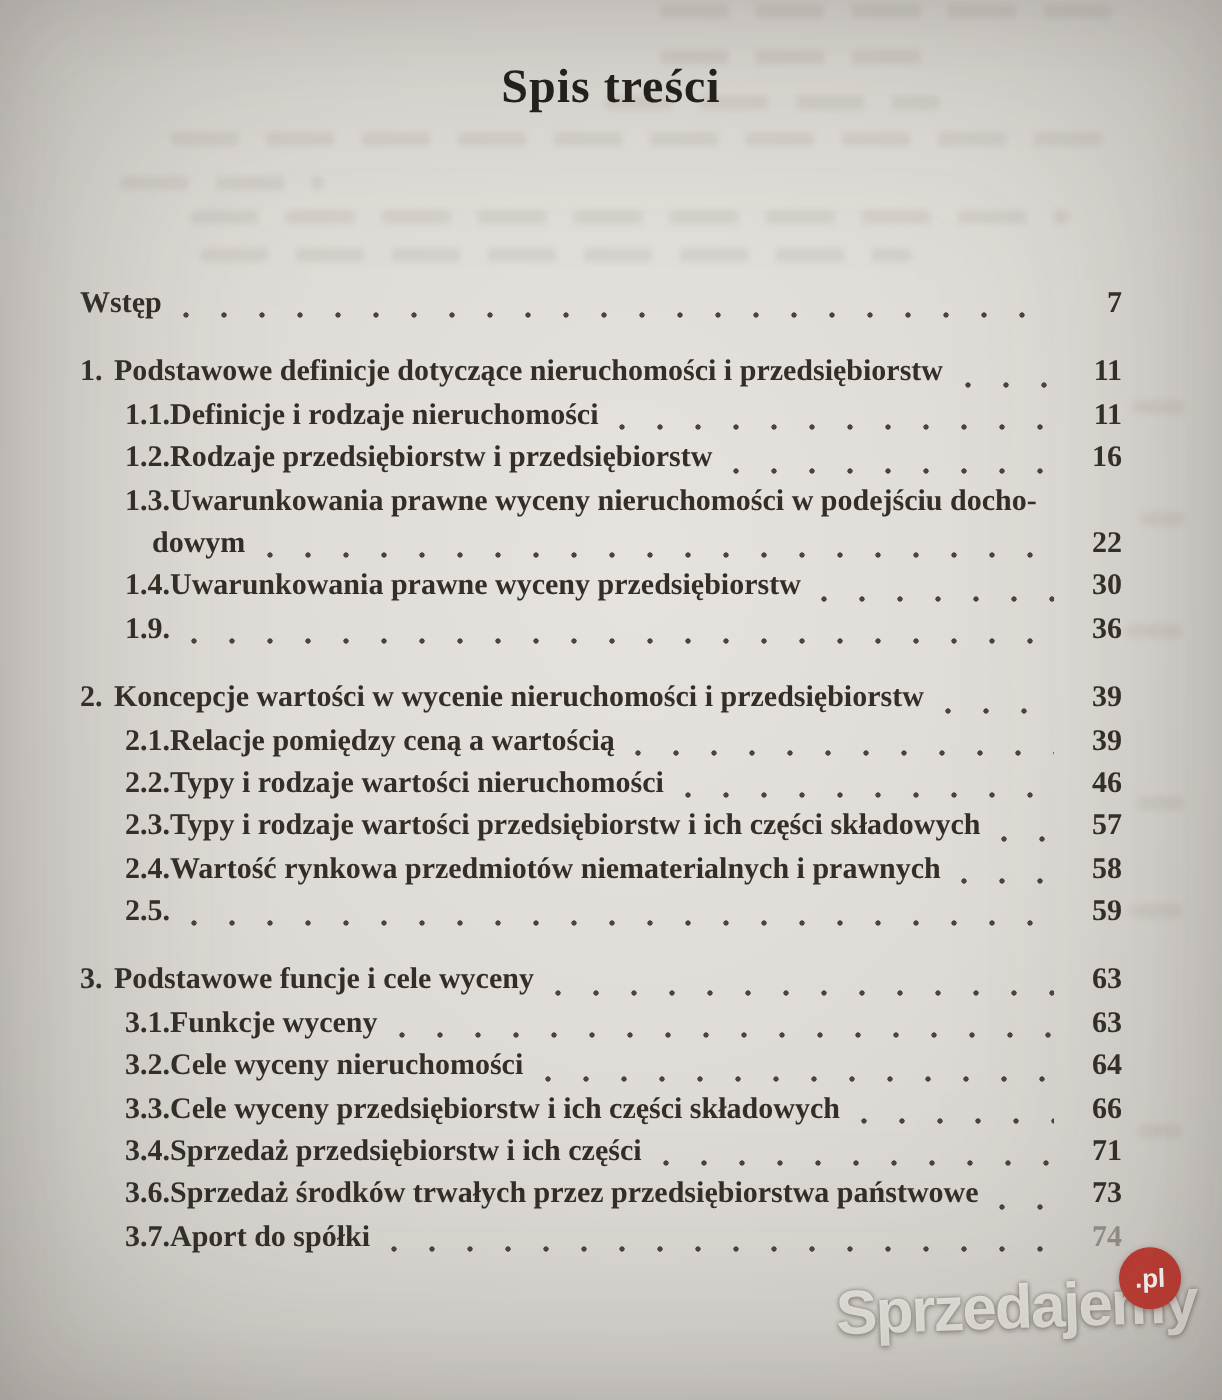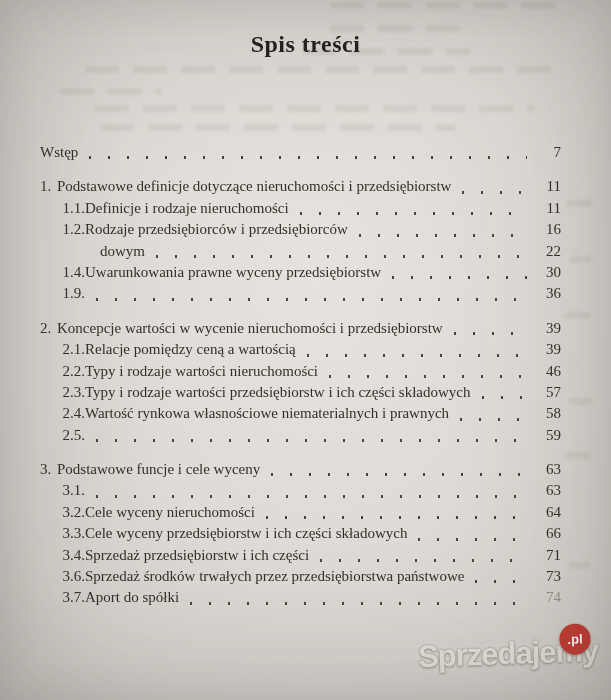--- a/index.html
+++ b/index.html
@@ -23,28 +23,28 @@
     background:repeating-linear-gradient(90deg, rgba(150,144,134,.55) 0 34px, rgba(0,0,0,0) 34px 48px);
     filter:blur(1.7px);opacity:.30;
   }
   .ghost.small{background:rgba(150,144,134,.5);}
   .page-title{
     position:absolute;top:31px;left:0;width:100%;text-align:center;z-index:3;
     font-size:24px;font-weight:bold;letter-spacing:.5px;color:#221f1a;
   }
   .toc{
     position:absolute;left:40px;right:50px;top:142px;z-index:3;
-    font-size:15px;color:#332f28;
+    font-size:15px;color:#332f28;font-weight:bold;
   }
   .row{display:flex;align-items:baseline;height:21.4px;line-height:21.4px;white-space:nowrap;}
   .row.gap{margin-top:13px;}
   .num{flex:0 0 auto;}
   .row.chapter .num{width:17px;}
   .row.sub .num{width:45px;padding-left:15px;box-sizing:border-box;text-align:right;}
-  .row.cont .txt{margin-left:60px;}
+  .row.cont .txt{margin-left:36px;}
   .txt{flex:0 0 auto;}
   .leader{
     flex:1 1 auto;height:5px;margin:0 8px 3px 10px;align-self:flex-end;
     background-image:radial-gradient(circle at 2px 2.5px, #4a453c 1.15px, rgba(0,0,0,0) 1.5px);
     background-size:19px 5px;background-repeat:repeat-x;
   }
   .pagenum{flex:0 0 26px;text-align:right;}
   .pagenum.dim{opacity:.40;}
   
   .watermark{position:absolute;left:418px;top:636px;z-index:5;transform:rotate(-2deg);}
@@ -96,23 +96,27 @@
         <span class="pagenum">11</span>
       </div>
       <div class="row sub">
         <span class="num">1.1.</span>
         <span class="txt">Definicje i rodzaje nieruchomości</span>
         <span class="leader"></span>
         <span class="pagenum">11</span>
       </div>
       <div class="row sub">
         <span class="num">1.2.</span>
-        <span class="txt">Rodzaje przedsiębiorców i przedsiębiorców</span>
+        <span class="txt">Rodzaje przedsiębiorstw i przedsiębiorstw</span>
         <span class="leader"></span>
         <span class="pagenum">16</span>
+      </div>
+      <div class="row sub">
+        <span class="num">1.3.</span>
+        <span class="txt">Uwarunkowania prawne wyceny nieruchomości w podejściu docho-</span>
       </div>
       <div class="row cont">
         <span class="txt">dowym</span>
         <span class="leader"></span>
         <span class="pagenum">22</span>
       </div>
       <div class="row sub">
         <span class="num">1.4.</span>
         <span class="txt">Uwarunkowania prawne wyceny przedsiębiorstw</span>
         <span class="leader"></span>
@@ -142,37 +146,38 @@
         <span class="pagenum">46</span>
       </div>
       <div class="row sub">
         <span class="num">2.3.</span>
         <span class="txt">Typy i rodzaje wartości przedsiębiorstw i ich części składowych</span>
         <span class="leader"></span>
         <span class="pagenum">57</span>
       </div>
       <div class="row sub">
         <span class="num">2.4.</span>
-        <span class="txt">Wartość rynkowa własnościowe niematerialnych i prawnych</span>
+        <span class="txt">Wartość rynkowa przedmiotów niematerialnych i prawnych</span>
         <span class="leader"></span>
         <span class="pagenum">58</span>
       </div>
       <div class="row sub">
         <span class="num">2.5.</span>
         <span class="leader"></span>
         <span class="pagenum">59</span>
       </div>
       <div class="row chapter gap">
         <span class="num">3.</span>
         <span class="txt">Podstawowe funcje i cele wyceny</span>
         <span class="leader"></span>
         <span class="pagenum">63</span>
       </div>
       <div class="row sub">
         <span class="num">3.1.</span>
+        <span class="txt">Funkcje wyceny</span>
         <span class="leader"></span>
         <span class="pagenum">63</span>
       </div>
       <div class="row sub">
         <span class="num">3.2.</span>
         <span class="txt">Cele wyceny nieruchomości</span>
         <span class="leader"></span>
         <span class="pagenum">64</span>
       </div>
       <div class="row sub">

